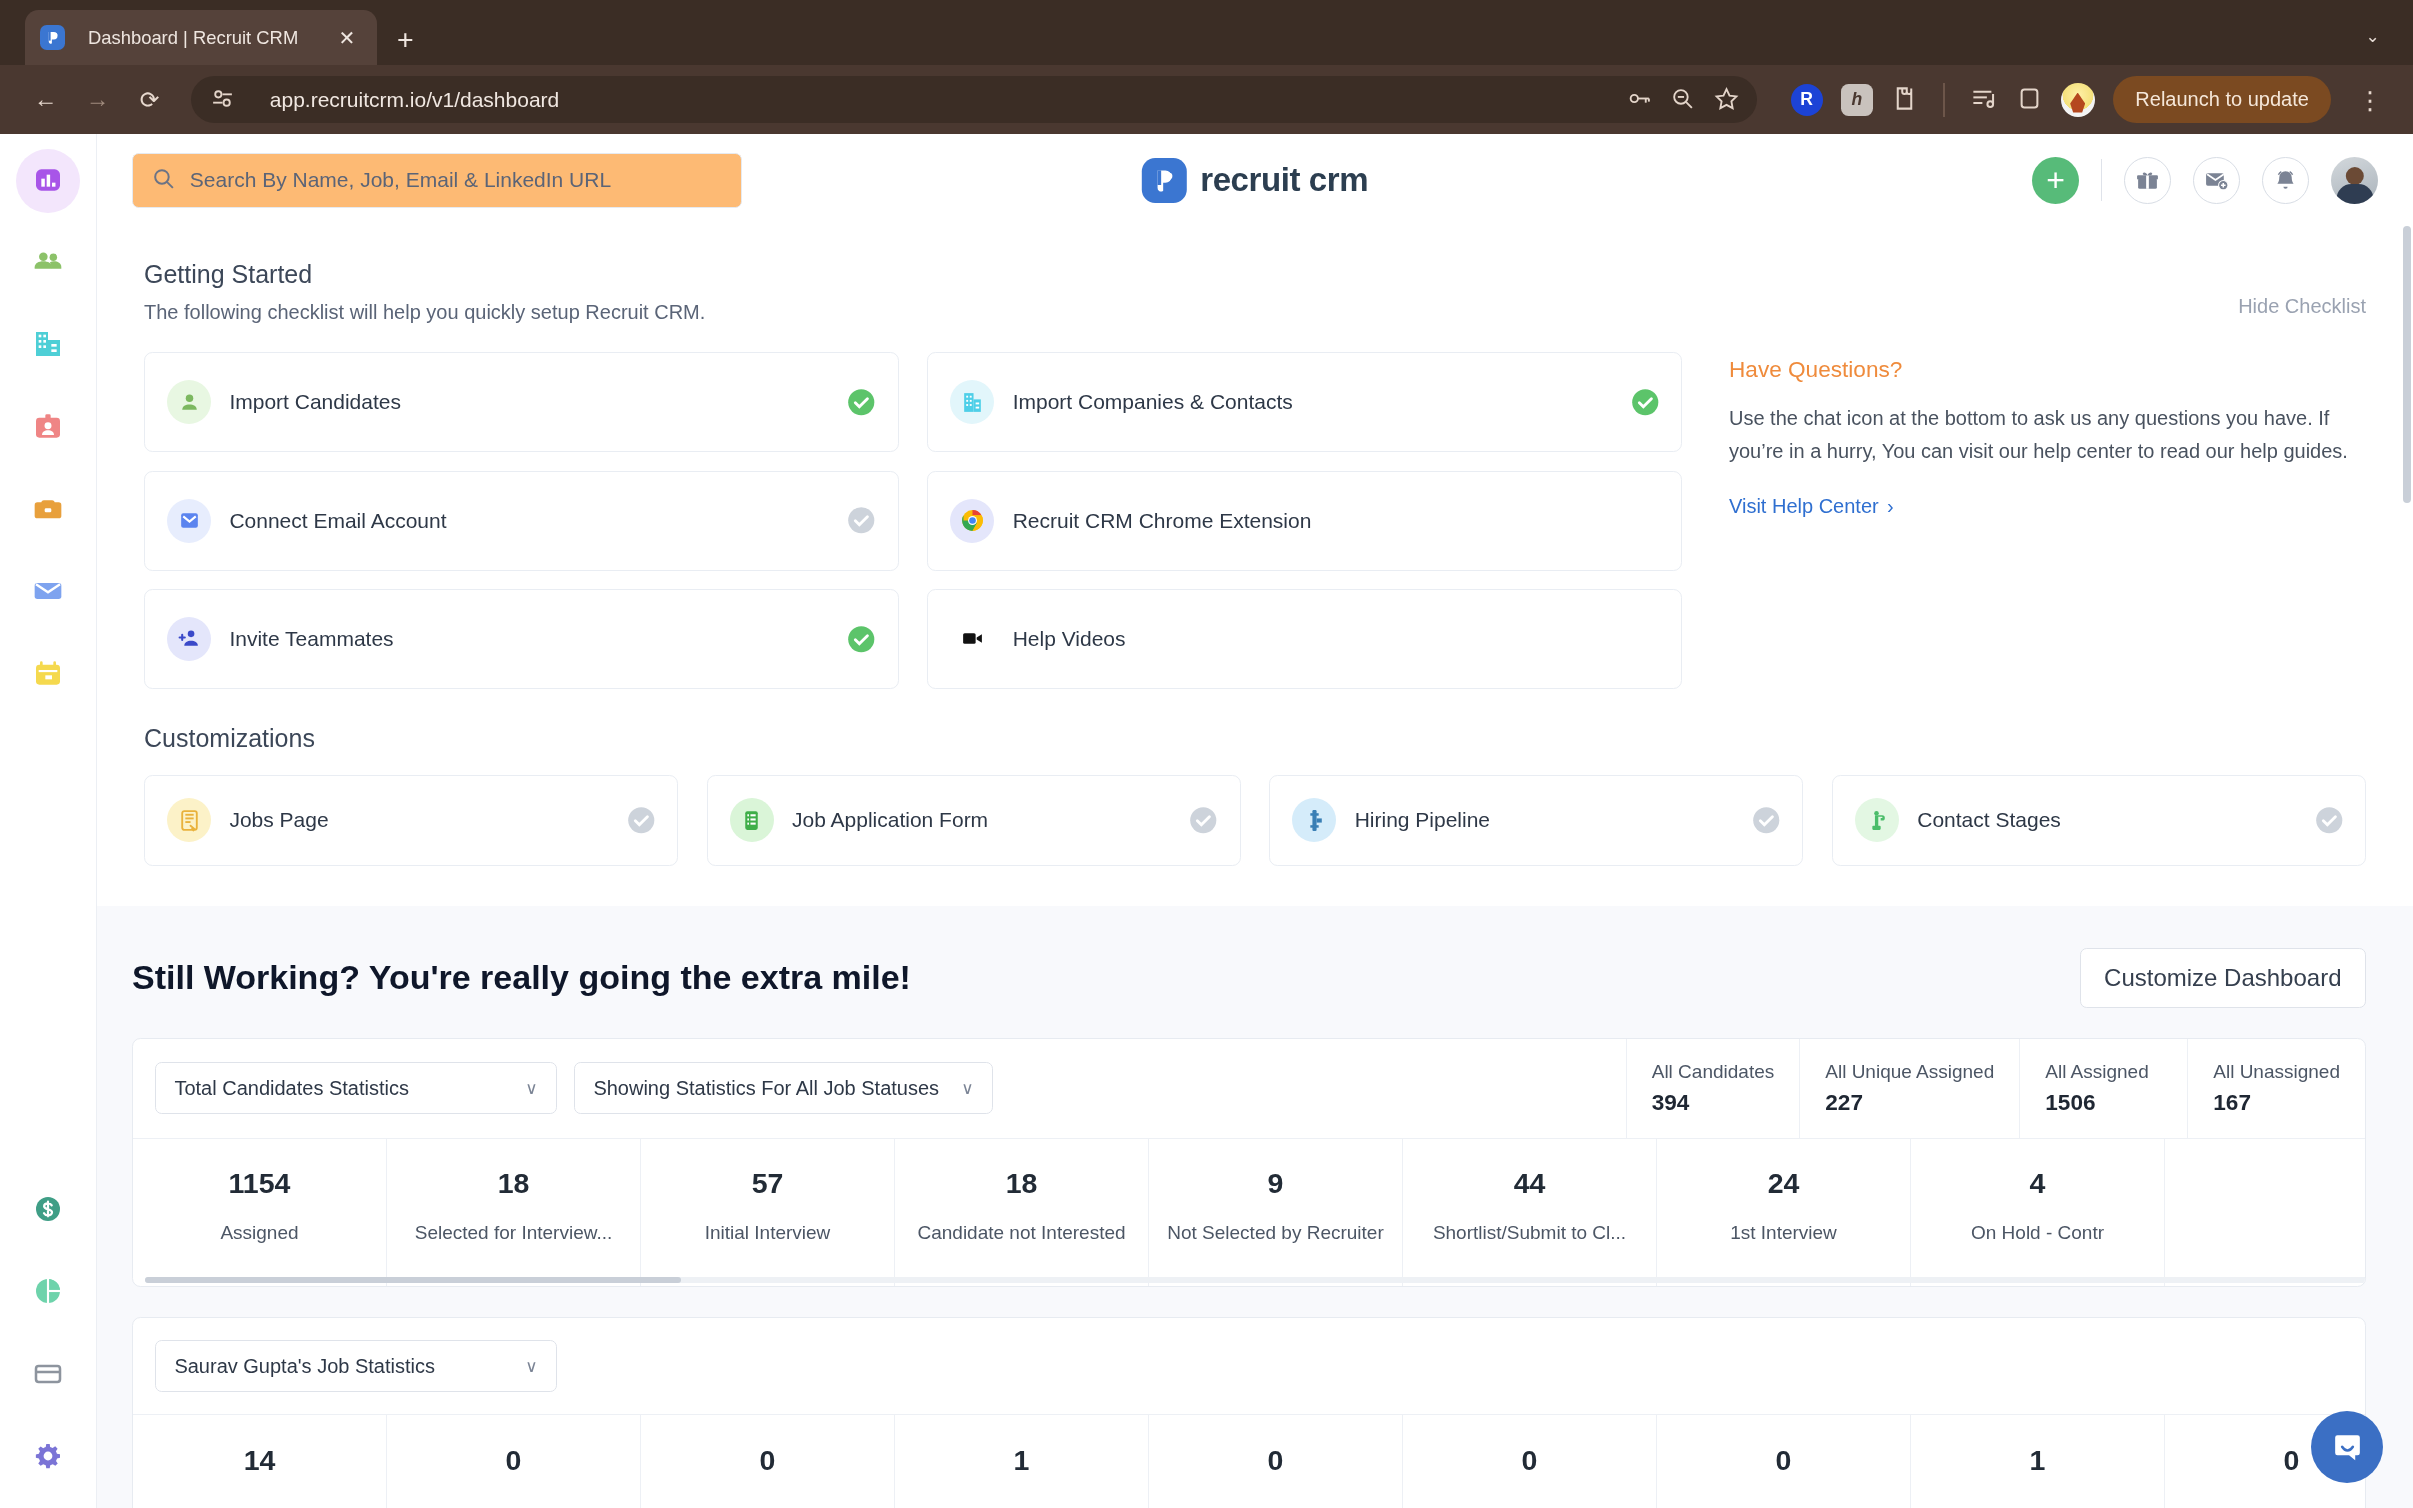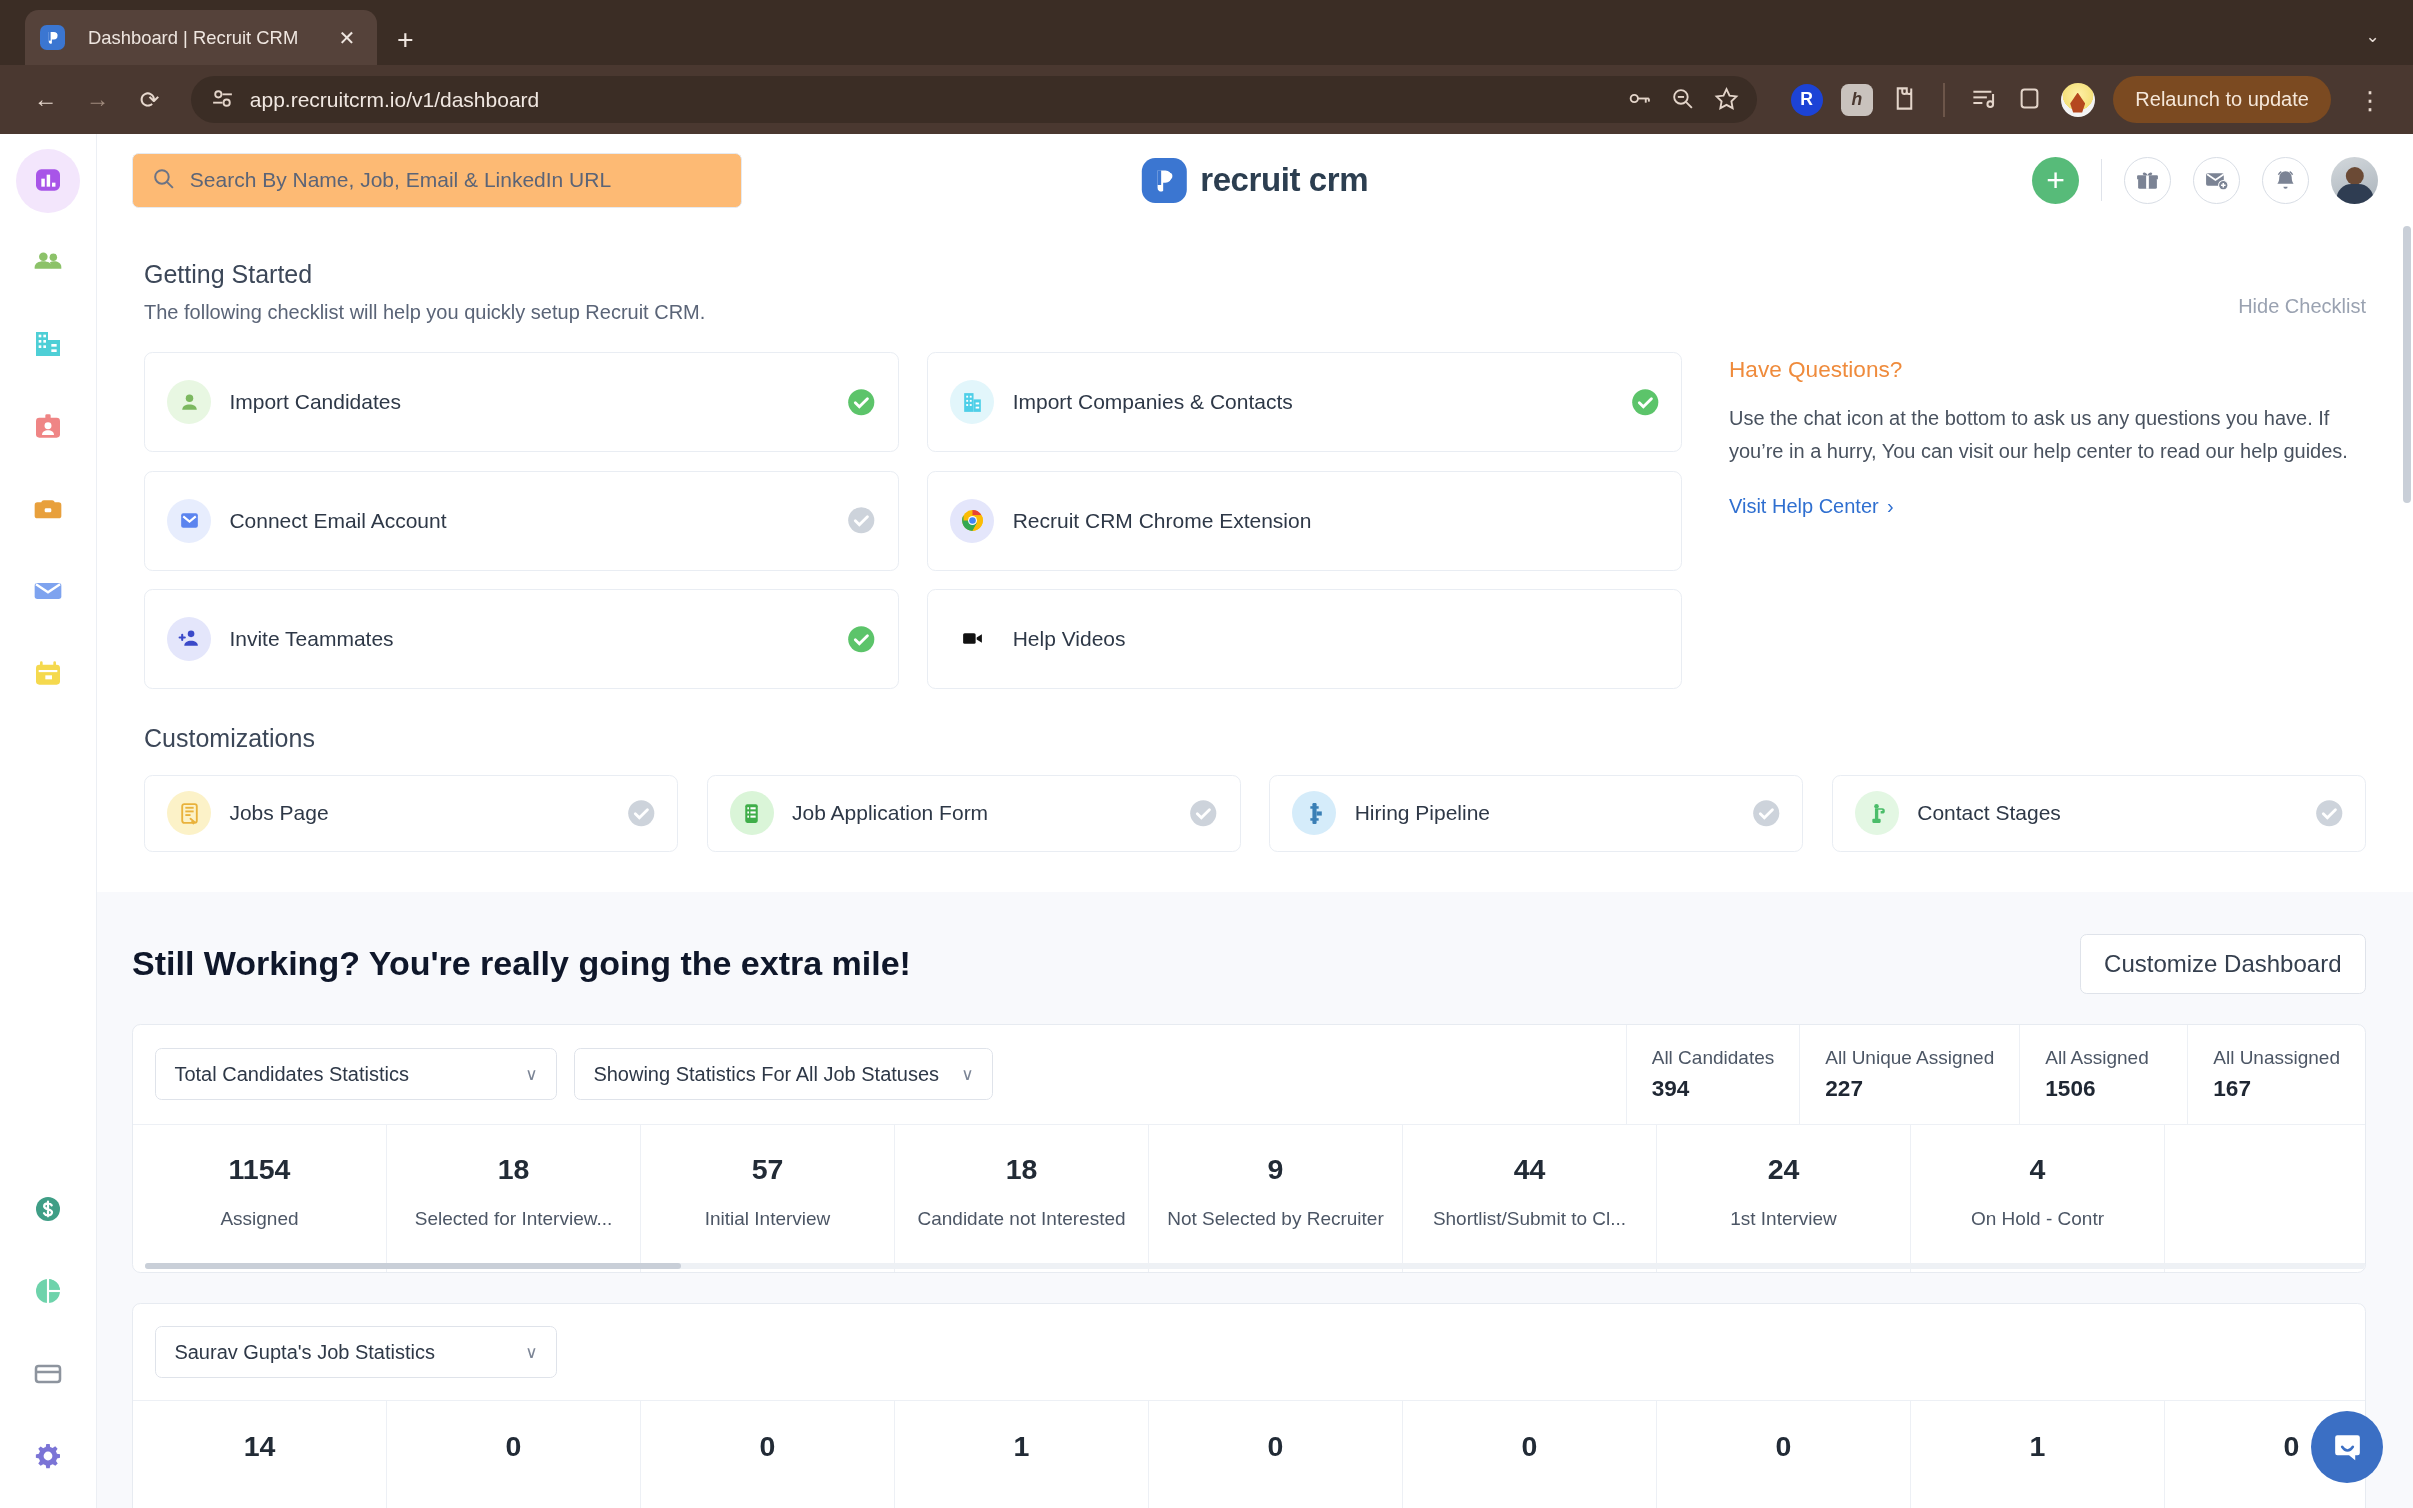--- a/index.html
+++ b/index.html
@@ -44,21 +44,21 @@
     width: 47px; height: 47px; border-radius: 50%;
     display: flex; align-items: center; justify-content: center;
     color: #e8d9cf; font-size: 23.5px; flex: none;
   }
   .navbtn.dim { color: #a08b7d; }
   .omnibox {
     flex: 1; height: 47px; background: #3b2d25; border-radius: 23.5px;
     display: flex; align-items: center; padding: 0 18.4px; gap: 15px;
     margin: 0 13.4px; min-width: 0;
   }
-  .omni-url { color: #f0e7e1; font-size: 21px; white-space: nowrap; overflow: hidden; }
+  .omni-url { color: #f0e7e1; font-size: 21px; white-space: nowrap; overflow: hidden; margin-left: 20px; }
   .omni-icons { margin-left: auto; display: flex; align-items: center; gap: 18.4px; }
   .omni-icons svg { width: 25px; height: 25px; }
   .tb-ext { display: flex; align-items: center; gap: 18.4px; padding-left: 15px; }
   .ext-chip {
     width: 32px; height: 32px; border-radius: 50%; background: #1c43d6;
     color: #fff; font-size: 17.6px; display: flex; align-items: center;
     justify-content: center; font-weight: bold;
   }
   .ext-chip.gray { background: #c9c2bd; color: #4a3830; border-radius: 7.5px; font-style: italic; }
   .tb-sep { width: 1.7px; height: 34px; background: #6d564a; margin: 0 6.7px; }
@@ -166,21 +166,21 @@
   .gs-check { margin-left: auto; width: 28.5px; height: 28.5px; flex:none; }
 
   .qbox { width: 637px; flex: none; padding-top: 5px; }
   .q-title { font-size: 22.6px; color: #ef8b3c; margin-bottom: 18.4px; }
   .q-text { font-size: 20px; color: #49525f; line-height: 1.65; }
   .q-link { display: inline-flex; align-items: center; gap: 8.4px; margin-top: 27px; color: #2f6fd0; font-size: 20px; text-align: right; }
 
   .cust-title { font-size: 25px; color: #3c4758; margin: 35px 0 22px 0; }
   .cust-grid { display: grid; grid-template-columns: repeat(4,1fr); gap: 28.5px; }
   .cust-item {
-    height: 77px; border: 0.8px solid #e9edf3; border-radius: 8.4px; background: #fff;
+    height: 91px; border: 0.8px solid #e9edf3; border-radius: 8.4px; background: #fff;
     display: flex; align-items: center; padding: 0 22px; gap: 18.4px;
   }
 
   
   .sw-head { display: flex; align-items: center; padding: 42px 47px 0 35px; }
   .sw-title { font-size: 34px; color: #0f172a; font-weight: bold; }
   .sw-btn {
     margin-left: auto; background: #fff; border: 0.8px solid #dfe3ea; border-radius: 6.7px;
     padding: 15px 23.5px; font-size: 24px; color: #353f4e;
   }

